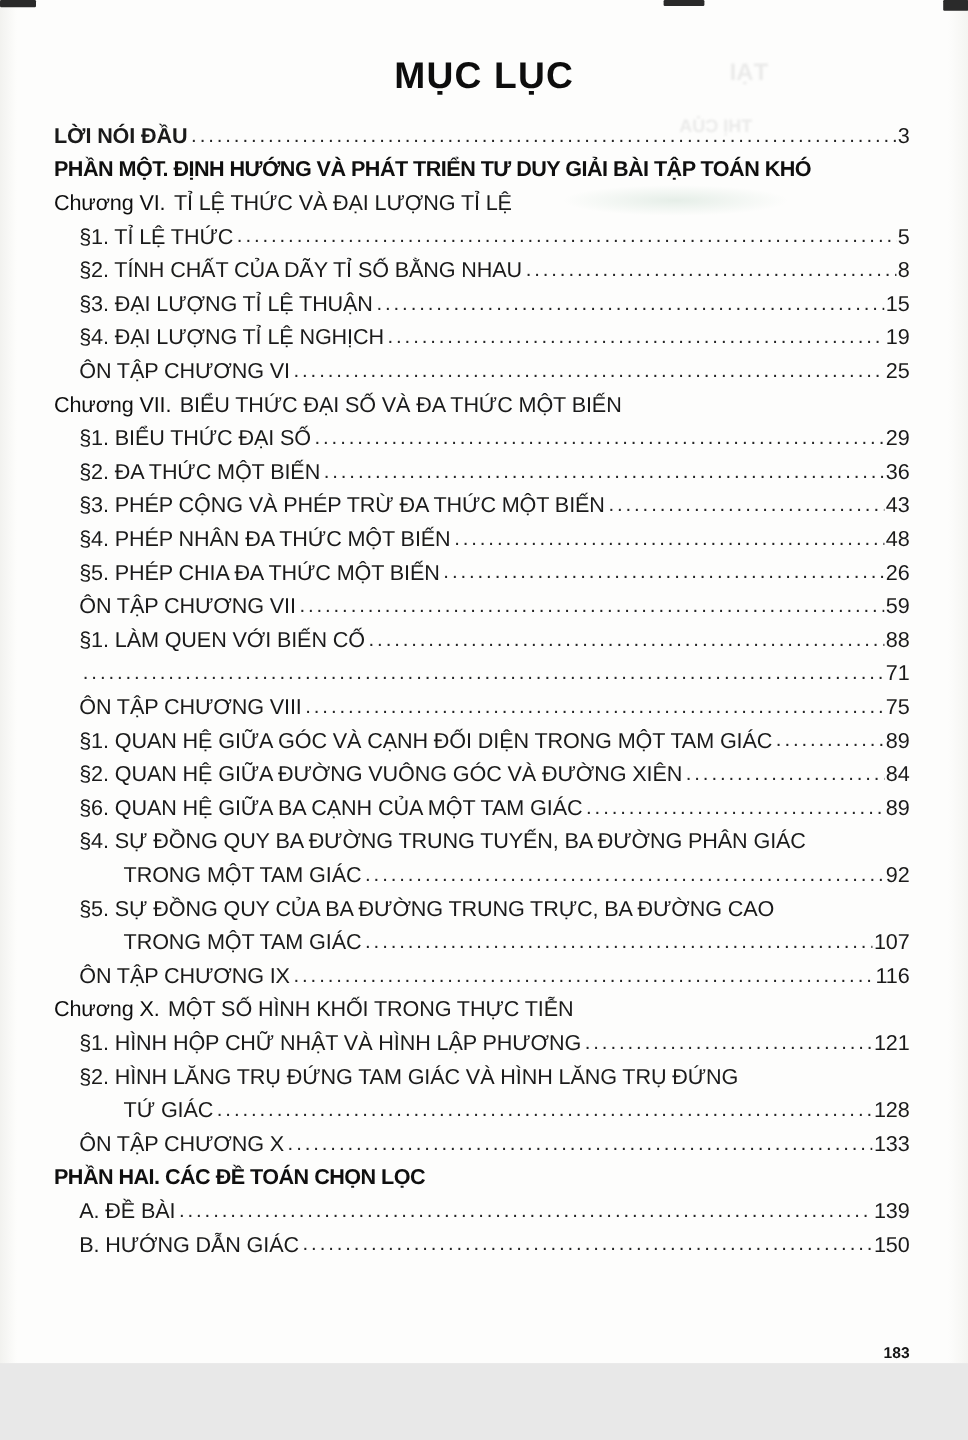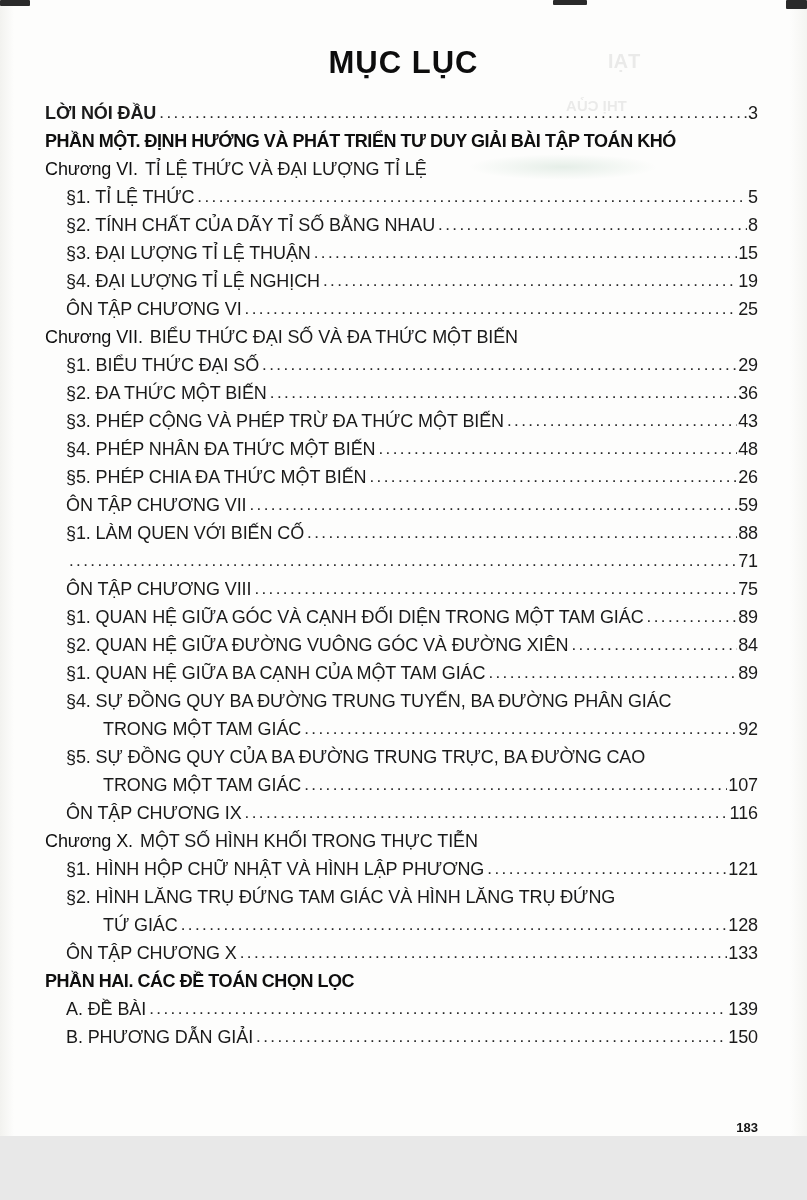--- a/index.html
+++ b/index.html
@@ -155,21 +155,21 @@
         <span class="label">§1. QUAN HỆ GIỮA GÓC VÀ CẠNH ĐỐI DIỆN TRONG MỘT TAM GIÁC</span>
         <span class="leader">............................................................................................................................................................................................................................</span>
         <span class="pagenum">89</span>
       </div>
       <div class="row lvl1">
         <span class="label">§2. QUAN HỆ GIỮA ĐƯỜNG VUÔNG GÓC VÀ ĐƯỜNG XIÊN</span>
         <span class="leader">............................................................................................................................................................................................................................</span>
         <span class="pagenum">84</span>
       </div>
       <div class="row lvl1">
-        <span class="label">§1. QUAN HỆ GIỮA BA CẠNH CỦA MỘT TAM GIÁC</span>
+        <span class="label">§6. QUAN HỆ GIỮA BA CẠNH CỦA MỘT TAM GIÁC</span>
         <span class="leader">............................................................................................................................................................................................................................</span>
         <span class="pagenum">89</span>
       </div>
       <div class="row lvl1">
         <span class="label">§4. SỰ ĐỒNG QUY BA ĐƯỜNG TRUNG TUYẾN, BA ĐƯỜNG PHÂN GIÁC</span>
       </div>
       <div class="row cont">
         <span class="label">TRONG MỘT TAM GIÁC</span>
         <span class="leader">............................................................................................................................................................................................................................</span>
         <span class="pagenum">92</span>
@@ -211,20 +211,20 @@
       </div>
       <div class="row part">
         <span class="label">PHẦN HAI. CÁC ĐỀ TOÁN CHỌN LỌC</span>
       </div>
       <div class="row lvl1">
         <span class="label">A. ĐỀ BÀI</span>
         <span class="leader">............................................................................................................................................................................................................................</span>
         <span class="pagenum">139</span>
       </div>
       <div class="row lvl1">
-        <span class="label">B. PHƯƠNG DẪN GIẢI</span>
+        <span class="label">B. HƯỚNG DẪN GIÁC</span>
         <span class="leader">............................................................................................................................................................................................................................</span>
         <span class="pagenum">150</span>
       </div>
     </main>
 
   <div class="folio">183</div>
 </div>
 
 </body></html>

